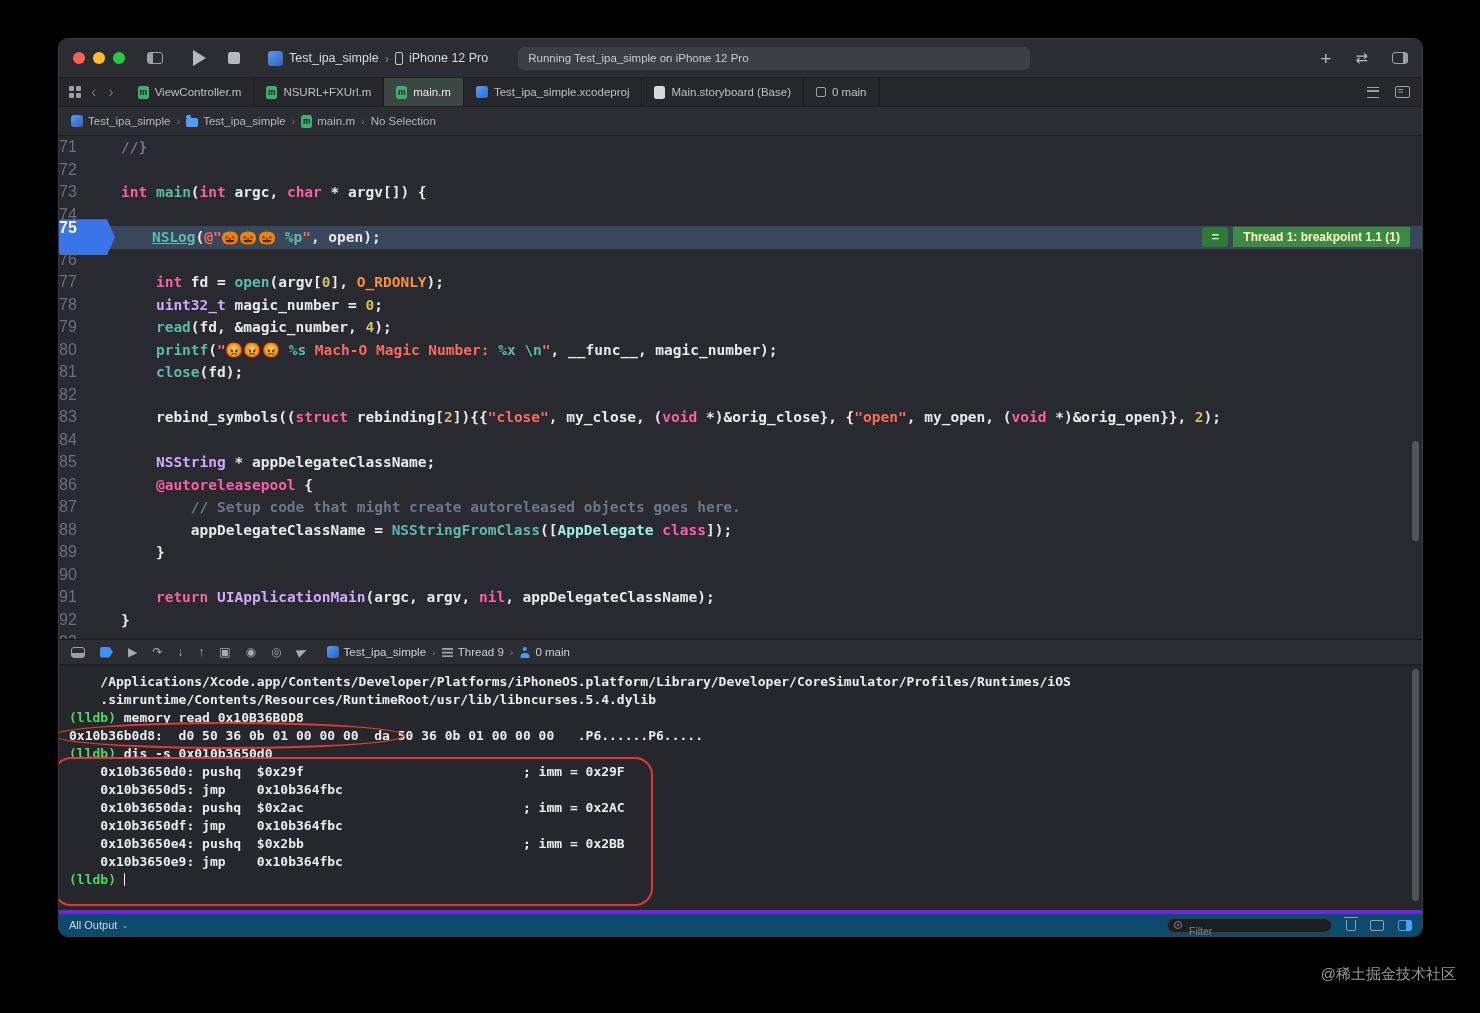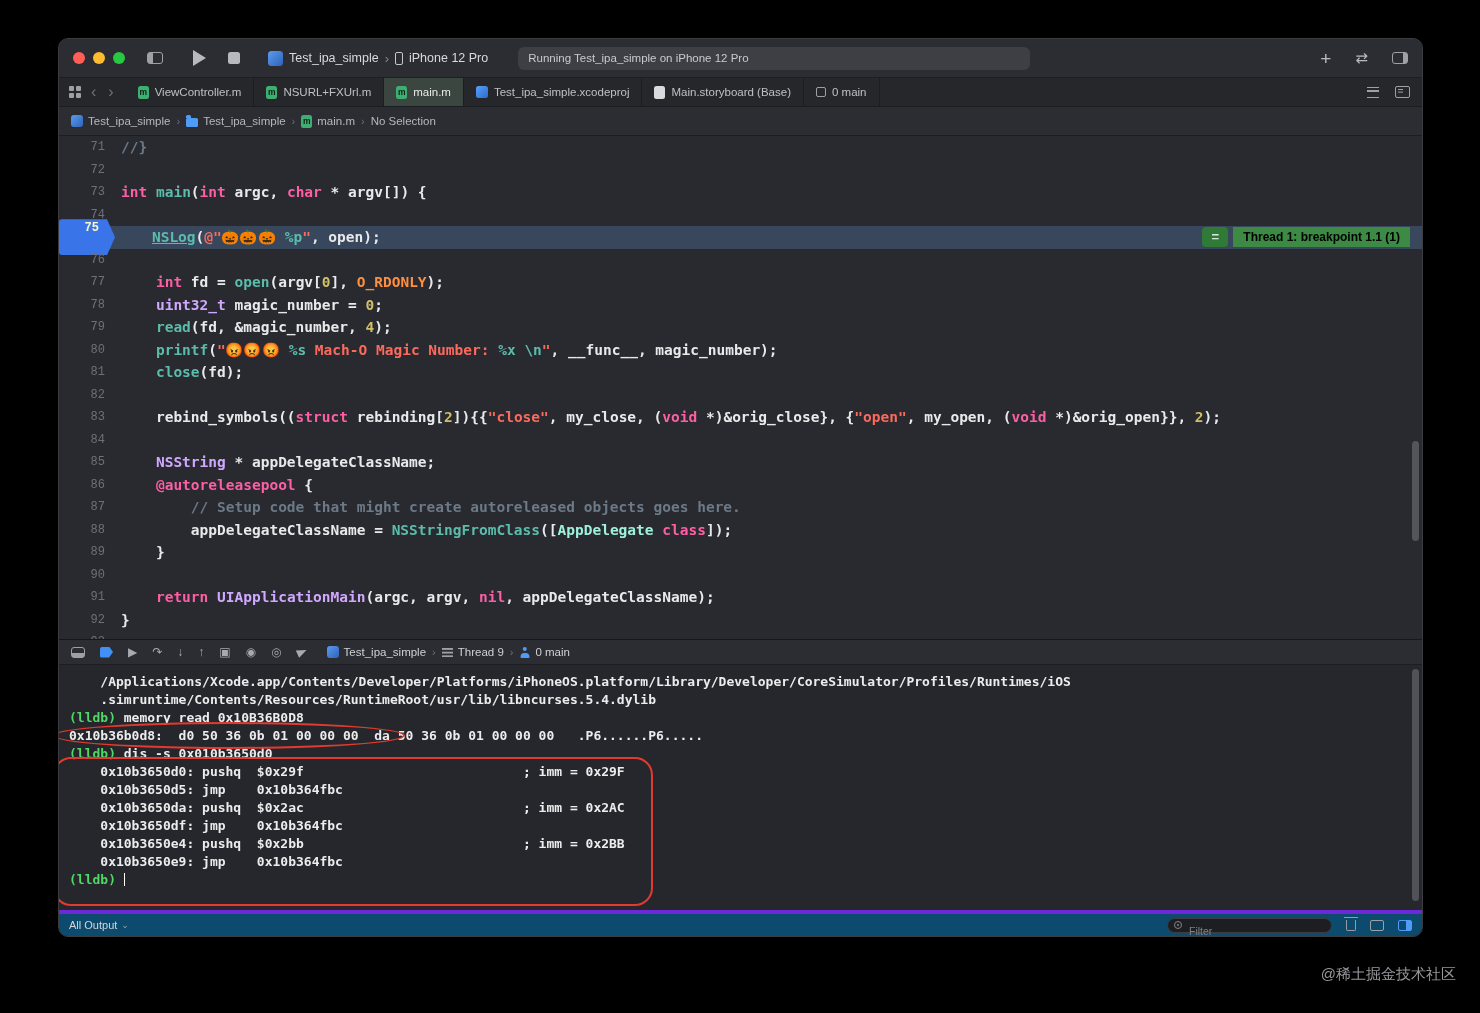--- a/index.html
+++ b/index.html
@@ -66,35 +66,35 @@
   
   .jumpbar{height:28px;flex:none;background:#2c2d32;border-bottom:1px solid #1c1d20;
            display:flex;align-items:center;padding-left:12px;font-size:11.5px;color:#b6b7bc;gap:4px;}
   .crumb{display:inline-flex;align-items:center;gap:5px;}
   .crumb-sep{color:#6f7076;font-size:11px;padding:0 2px;}
 
   
   .editor{flex:1;position:relative;background:#292a30;overflow:hidden;
           font-family:"DejaVu Sans Mono",monospace;font-size:14.5px;font-weight:600;line-height:22.5px;}
   .cl{display:flex;height:22.5px;white-space:pre;position:relative;}
-  .gut{flex:none;width:60px;text-align:right;padding-right:14px;box-sizing:border-box;
-       color:#6e7077;font-size:12px;font-weight:normal;font-family:Liberation Mono, monospace;}
+  .gut{flex:none;width:60px;padding-right:14px;box-sizing:border-box;
+       color:#6e7077;font-size:16px;font-weight:normal;font-family:Liberation Sans, sans-serif;}
   .bp-row{background:#39475c;}
   .gut-bp{background:var(--breakpoint-blue,#3974e8);color:#fef9c3;width:56px;height:36px;line-height:18px;
           align-self:center;clip-path:polygon(0 0,calc(100% - 8px) 0,100% 50%,calc(100% - 8px) 100%,0 100%);
           border-radius:3px;padding-right:16px;font-weight:bold;}
   .ctext{padding-left:2px;color:#e8e9eb;}
   .s-pl{color:#e8e9eb}.s-kw{color:#fc5fa3}.s-fn{color:#5bbcab}.s-fnu{color:#5bbcab;text-decoration:underline}
   .s-typ{color:#d0a8ff}.s-mint{color:#9ef1dd}.s-str{color:#fc6a5d}.s-num{color:#d0bf69}
   .s-cmt{color:#6c7986}.s-mac{color:#fd8f3f}.s-spec{color:#5bbcab}
   .bp-badge-wrap{position:absolute;right:12px;top:50%;transform:translateY(-50%);display:flex;gap:5px;align-items:center;
                  font-family:"Liberation Sans",sans-serif;white-space:nowrap;}
   .bp-eq{width:26px;height:20px;background:var(--badge-green-dark,#2f7a36);border-radius:4px;color:#d7e8d8;
          display:flex;align-items:center;justify-content:center;font-size:13px;font-weight:bold;}
-  .bp-badge{height:20px;background:var(--badge-green,#3c8a43);border-radius:0;color:#000000;font-size:12px;
+  .bp-badge{height:20px;background:var(--badge-green,#3c8a43);border-radius:0;color:#fef9c3;font-size:12px;
             display:flex;align-items:center;padding:0 10px;}
   .ed-scroll{position:absolute;right:3px;top:305px;width:7px;height:100px;background:#54555b;border-radius:4px;}
 
   
   .debugbar{height:24px;flex:none;background:#2c2d32;border-top:1px solid #17171a;border-bottom:1px solid #1c1d20;
             display:flex;align-items:center;padding:0 12px;}
   .dbg-icons{display:flex;align-items:center;gap:15px;color:#a9aab0;font-size:13px;}
   .bp-toggle{width:13px;height:11px;background:var(--accent-blue,#4190f7);border-radius:2px;
              clip-path:polygon(0 0,70% 0,100% 50%,70% 100%,0 100%);}
   .dbg-glyph{font-size:12px;line-height:1;color:#a9aab0;}

